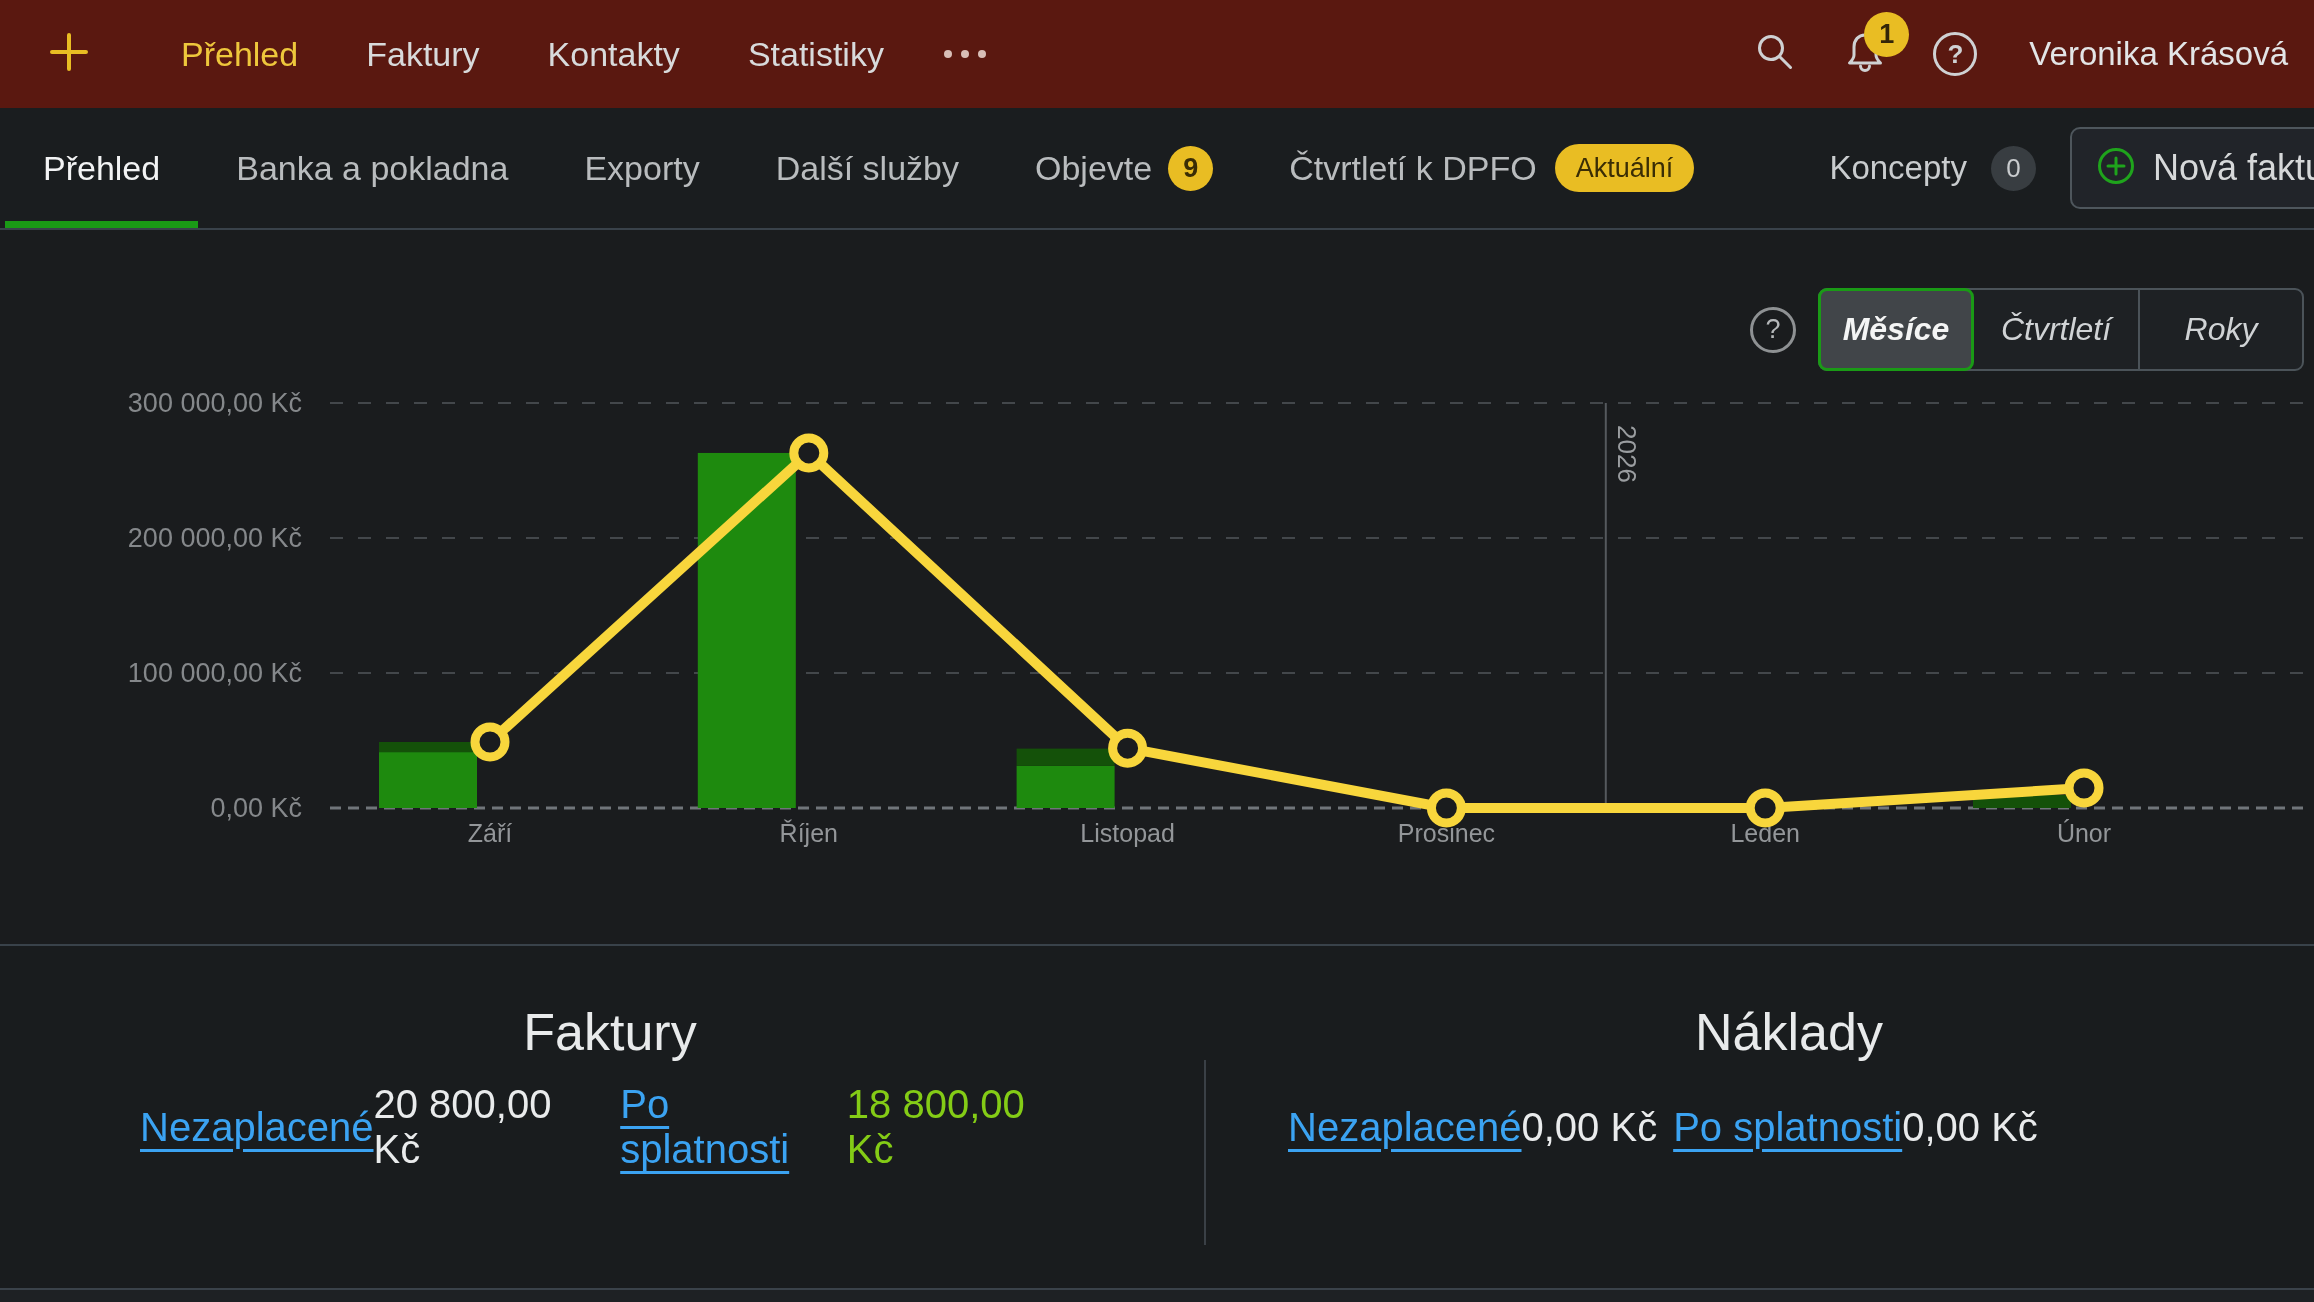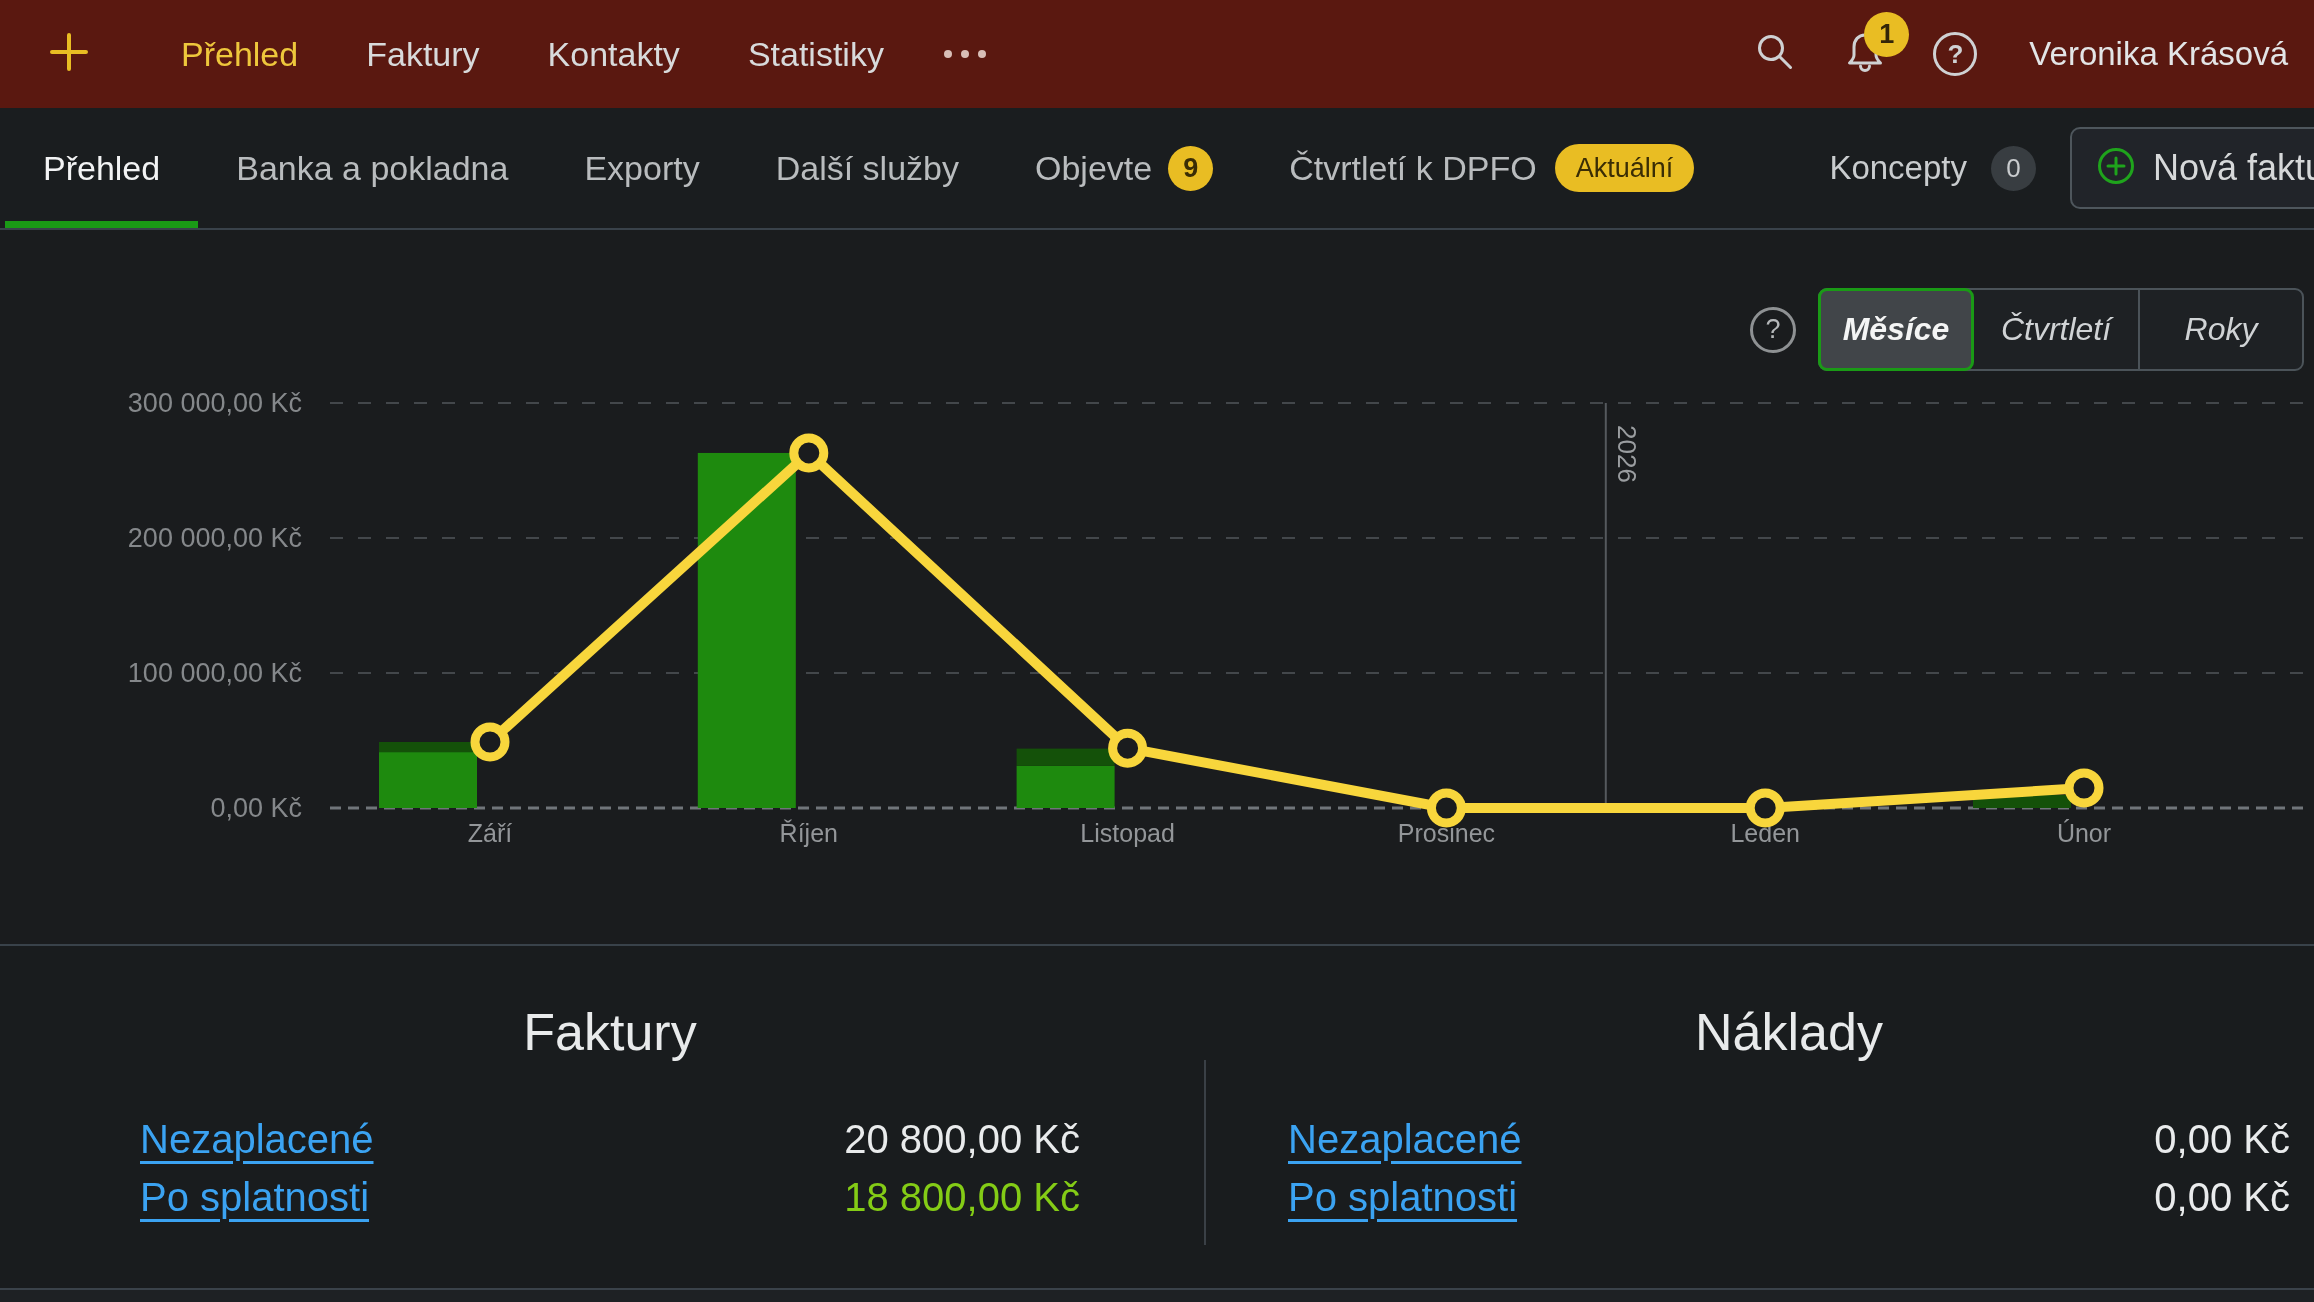--- a/index.html
+++ b/index.html
@@ -96,21 +96,21 @@
   #chart-svg { position:absolute; left:0; top:0; }
   #chart-svg text { font-family:"Liberation Sans","DejaVu Sans",sans-serif; }
 
   
   .summary { position:absolute; top:944px; left:0; width:2314px; height:344px;
              border-top:2px solid #39424a; display:flex; background:#191c1e; }
   .sum-col { padding-top:56px; }
   .sum-col.left  { width:1206px; padding-left:140px; padding-right:126px; }
   .sum-col.right { width:1108px; padding-left:82px; padding-right:24px; }
   .sum-title { font-size:52px; font-weight:500; color:#e8eaeb; text-align:center; }
-  .sum-rows { margin-top:56px; display:flex; flex-direction:column; gap:16px; }
+  .sum-rows { margin-top:44px; display:flex; flex-direction:row; gap:16px; }
   .sum-row { display:flex; justify-content:space-between; align-items:center; height:42px; }
   .sum-link { font-size:40px; color:#3ba3f2; text-decoration:underline;
               text-decoration-thickness:3px; text-underline-offset:8px; cursor:pointer; }
   .sum-value { font-size:40px; color:#e9ebec; }
   .sum-value.red { color:#84cc16; }
   .col-divider { position:absolute; left:1204px; top:1060px; width:2px; height:185px; background:#3a4046; }
 
   
   .bottom-strip { position:absolute; top:1288px; left:0; width:2314px; height:14px;
                   border-top:2px solid #3a424a; background:#1e2124; }

